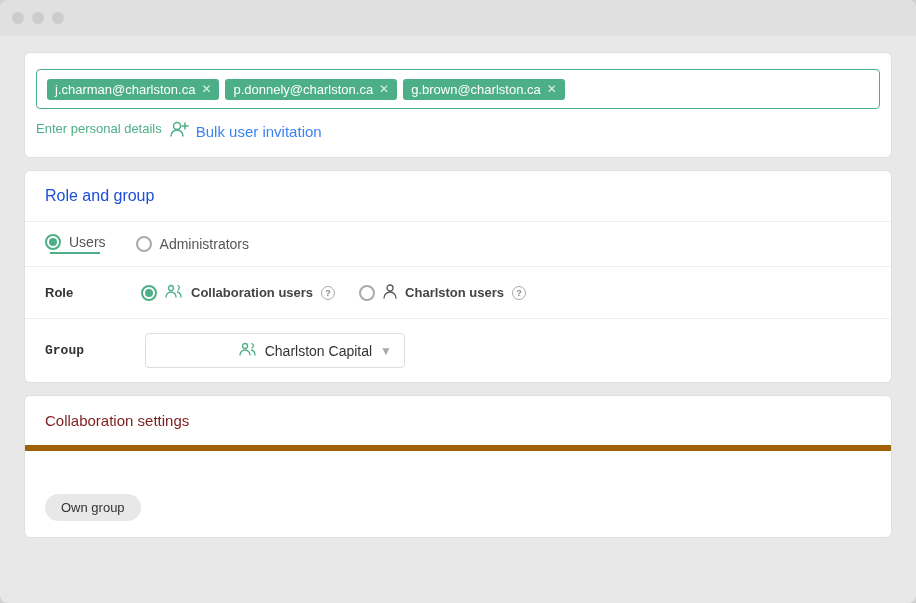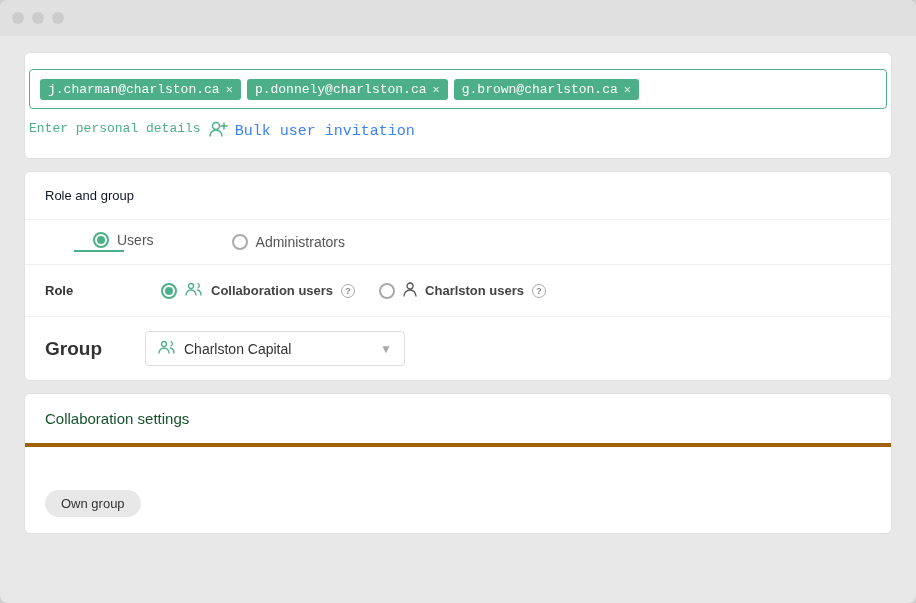--- a/index.html
+++ b/index.html
@@ -51,22 +51,21 @@
 
     .card {
       background: #fff;
       border-radius: 6px;
       border: 1px solid #e0e0e0;
       overflow: hidden;
     }
 
     
     .email-section {
-      padding: 16px 4px;
-      font-family: Liberation Mono, monospace;
+      padding: 16px 11px;
     }
 
     .email-input-box {
       border: 1.5px solid #4caf87;
       border-radius: 4px;
       padding: 8px 10px;
       display: flex;
       flex-wrap: wrap;
       gap: 6px;
       min-height: 40px;
@@ -113,42 +112,41 @@
     }
 
     .bulk-icon {
       color: #4caf87;
       font-size: 16px;
     }
 
     
     .section-header {
       padding: 16px 20px;
-      font-size: 13px;
+      font-size: 16px;
       font-weight: 500;
-      color: #0f172a;
+      color: #1d4ed8;
       border-bottom: 1px solid #eee;
     }
 
     .tab-row {
       display: flex;
       align-items: center;
       padding: 12px 20px;
       border-bottom: 1px solid #eee;
       gap: 30px;
     }
 
     .tab-option {
       display: flex;
       align-items: center;
       gap: 8px;
       cursor: pointer;
       font-size: 14px;
       color: #555;
-      margin-left: 48px;
     }
 
     .radio-outer {
       width: 16px;
       height: 16px;
       border-radius: 50%;
       border: 2px solid #4caf87;
       display: flex;
       align-items: center;
       justify-content: center;
@@ -175,21 +173,21 @@
 
     .role-row {
       display: flex;
       align-items: center;
       padding: 16px 20px;
       border-bottom: 1px solid #eee;
     }
 
     .role-label {
       font-weight: 600;
-      width: 116px;
+      width: 96px;
       font-size: 13px;
     }
 
     .role-options {
       display: flex;
       align-items: center;
       gap: 24px;
     }
 
     .role-option {
@@ -227,54 +225,55 @@
 
     .group-row {
       display: flex;
       align-items: center;
       padding: 14px 20px;
     }
 
     .group-label {
       font-weight: 600;
       width: 100px;
-      font-size: 19px;
+      font-size: 13px;
+      font-family: Liberation Mono, monospace;
     }
 
     .group-select {
       display: flex;
       align-items: center;
       border: 1px solid #ddd;
       border-radius: 4px;
       padding: 7px 12px;
       width: 260px;
       cursor: pointer;
       background: #fff;
       gap: 8px;
-      justify-content: space-between;
+      justify-content: flex-end;
     }
 
     .group-select-left {
       display: flex;
       align-items: center;
       gap: 8px;
     }
 
     .chevron-down {
       color: #aaa;
       font-size: 12px;
     }
 
     
     .collab-section-header {
       padding: 16px 20px;
       font-size: 15px;
       font-weight: 500;
-      color: #14532d;
-      border-bottom: 4px solid #a16207;
+      color: #7f1d1d;
+      border-bottom: 6px solid #a16207;
     }
 
     .collab-with-row {
       display: flex;
       align-items: center;
       padding: 16px 20px;
     }
 
     .collab-with-label {
       font-weight: 600;

